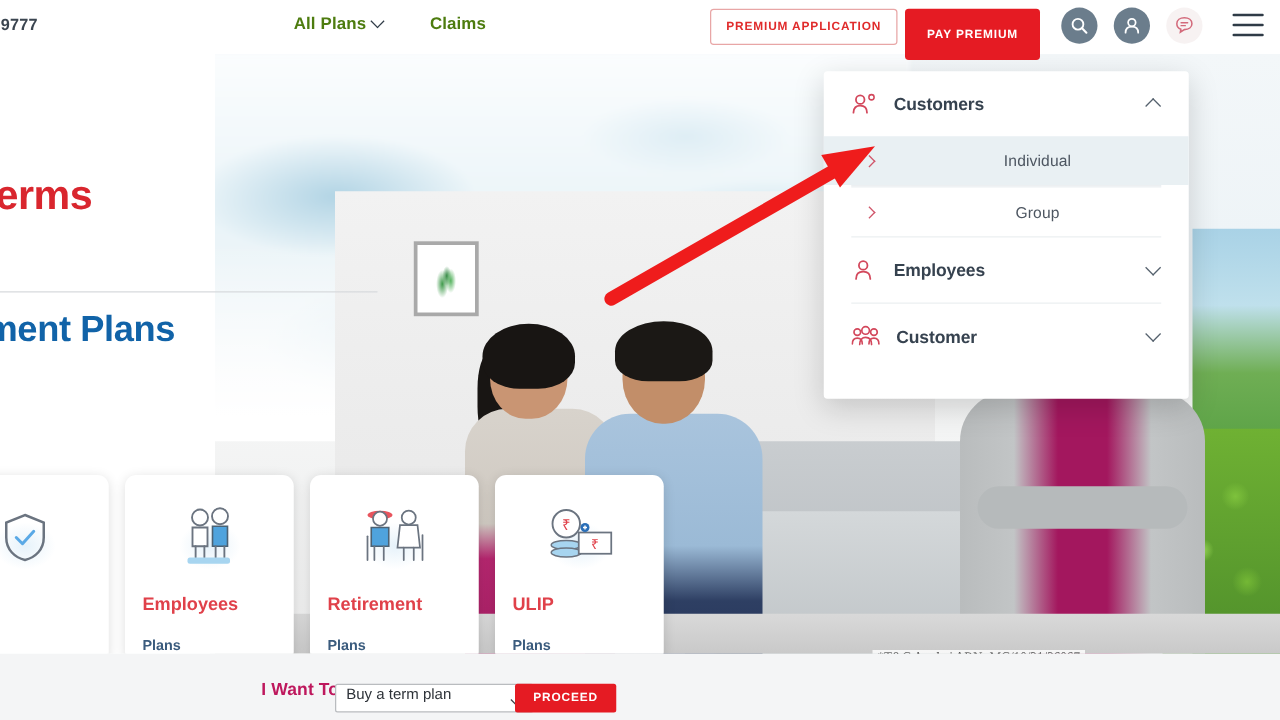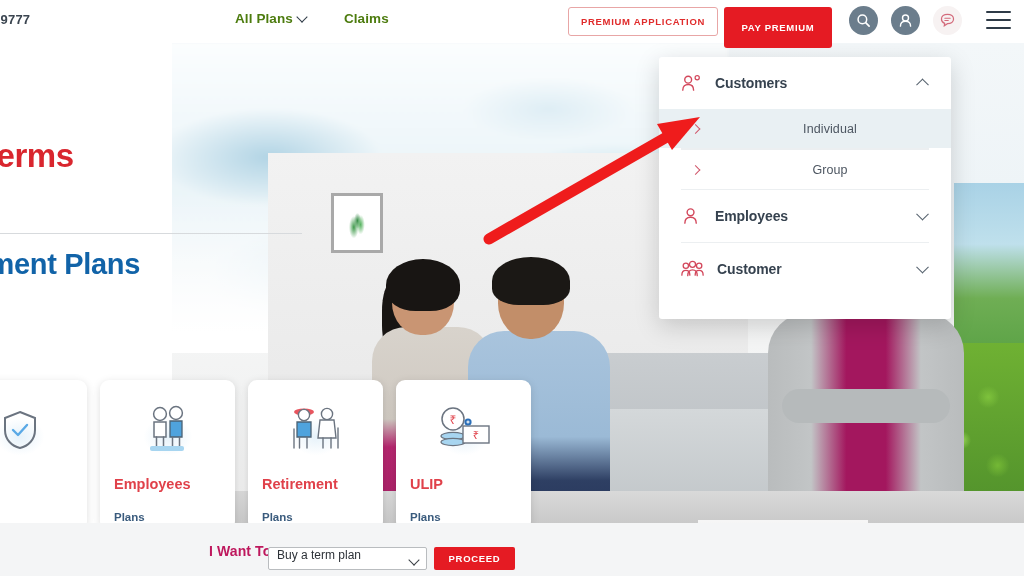--- a/index.html
+++ b/index.html
@@ -253,21 +253,21 @@
     background:#fff;border:1px solid #b9bcbf;border-radius:2px;
     display:flex;align-items:flex-start;padding:0 8px;box-sizing:border-box;
     font-size:12px;color:#2d3238;cursor:pointer;z-index:41;
   }
   .sel-caret{
     position:absolute;right:8px;top:8px;width:7px;height:7px;
     border-right:1.6px solid #3a3f45;border-bottom:1.6px solid #3a3f45;
     transform:rotate(45deg);
   }
   .btn-proceed{
-    position:absolute;left:434px;top:547px;width:81px;height:23px;
+    position:absolute;left:412px;top:547px;width:81px;height:23px;
     background:#e51b23;border-radius:2px;color:#fff;
     font-size:9.5px;font-weight:700;letter-spacing:.7px;
     display:flex;align-items:center;justify-content:center;cursor:pointer;z-index:41;
   }
 </style>
 </head>
 <body>
 
 <div id="root">
 

